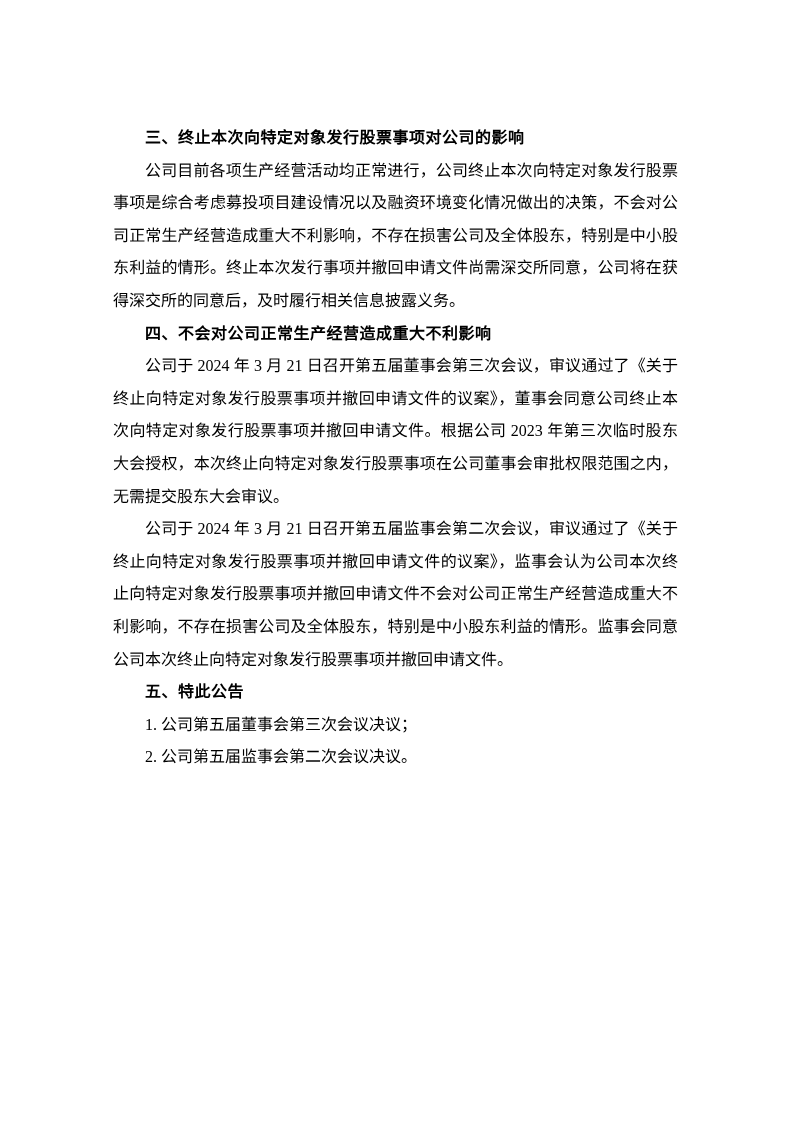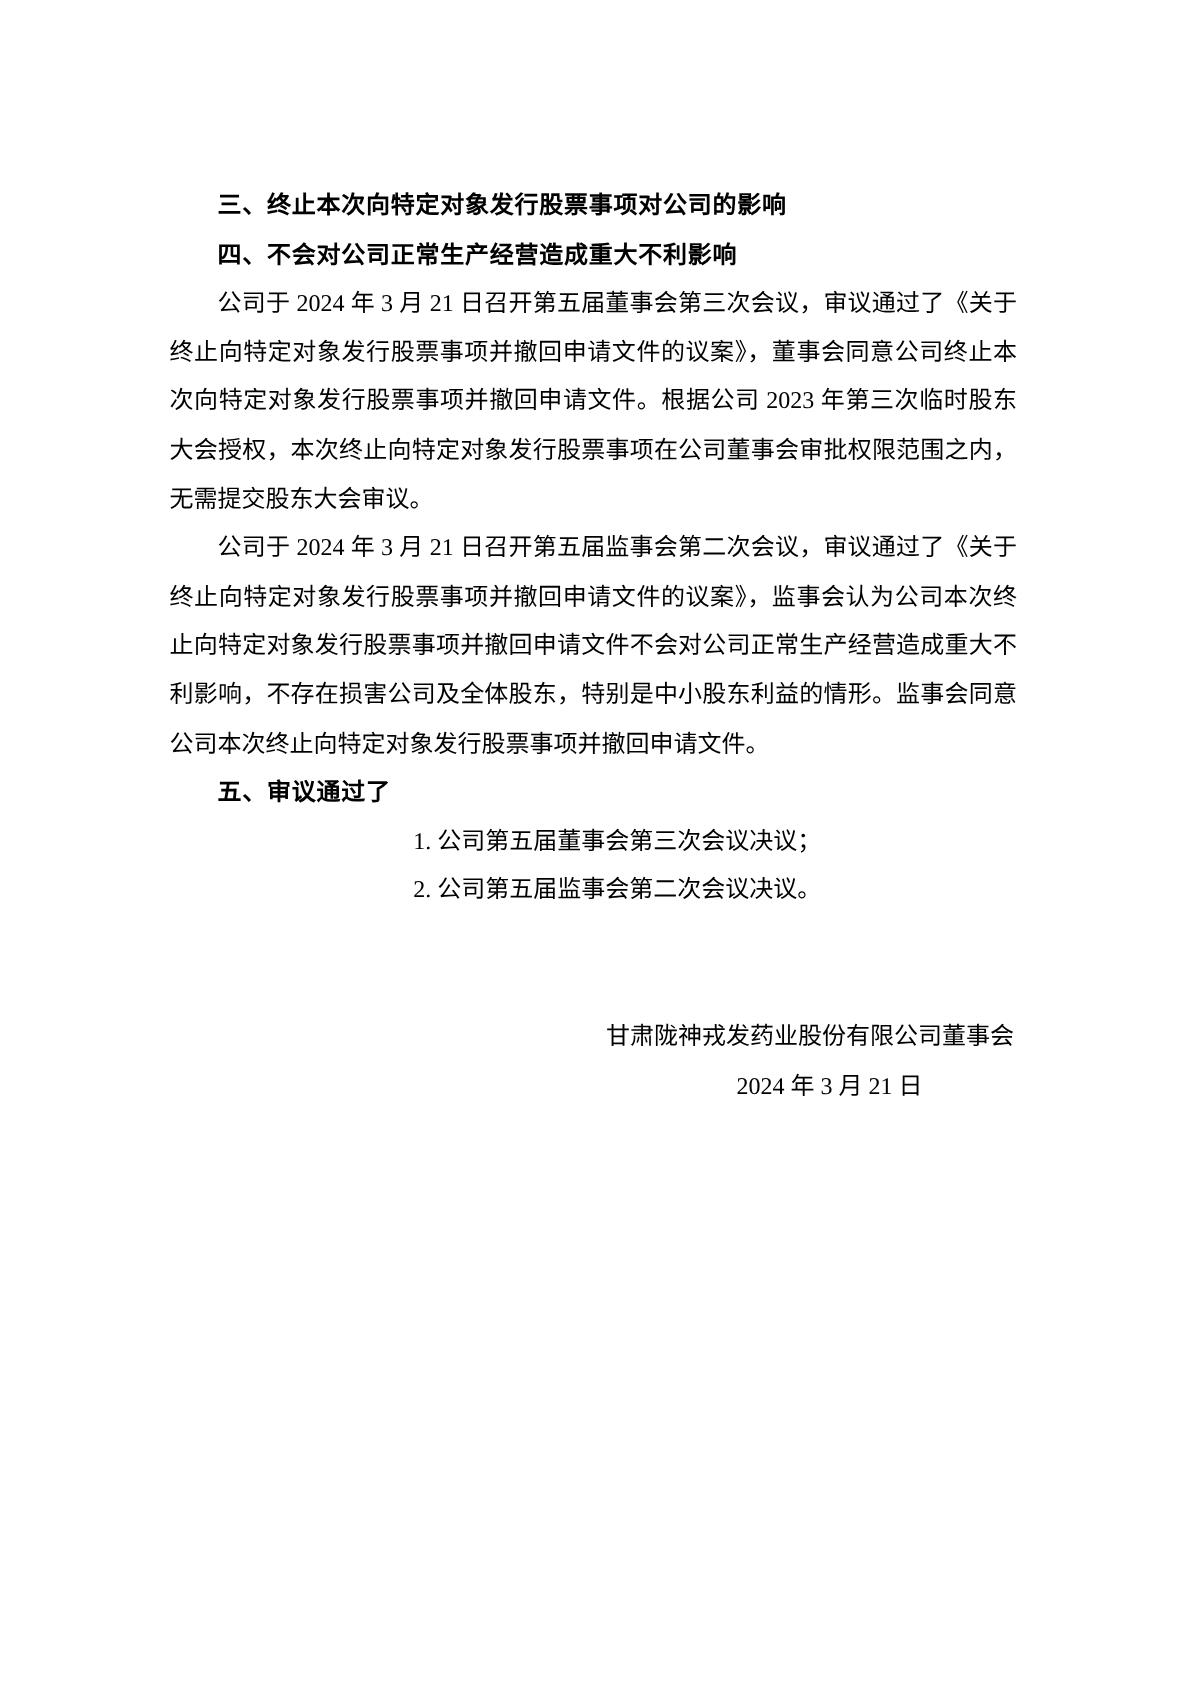--- a/index.html
+++ b/index.html
@@ -33,21 +33,21 @@
     text-indent: 2em;
     text-align: left;
     letter-spacing: 0.5px;
   }
   .content p {
     margin: 0;
     text-indent: 2em;
     text-align: justify;
   }
   .content p.item {
-    text-align: center;
+    text-align: left;
   }
   .closing {
     margin-top: 32.6px;
     text-align: left;
   }
   .signature {
     margin-top: 65.2px;
   }
   .signature p {
     text-indent: 0;
@@ -62,35 +62,32 @@
   }
 </style>
 </head>
 <body>
 
 <div class="page">
   <div class="content">
 
     <h2>三、终止本次向特定对象发行股票事项对公司的影响</h2>
 
+    <p>公司目前各项生产经营活动均正常进行，公司终止本次向特定对象发行股票事项是综合考虑募投项目建设情况以及融资环境变化情况做出的决策，不会对公司正常生产经营造成重大不利影响，不存在损害公司及全体股东，特别是中小股东利益的情形。终止本次发行事项并撤回申请文件尚需深交所同意，公司将在获得深交所的同意后，及时履行相关信息披露义务。</p>
 
     <h2>四、不会对公司正常生产经营造成重大不利影响</h2>
 
 
     <p>公司于 2024 年 3 月 21 日召开第五届董事会第三次会议，审议通过了《关于终止向特定对象发行股票事项并撤回申请文件的议案》，董事会同意公司终止本次向特定对象发行股票事项并撤回申请文件。根据公司 2023 年第三次临时股东大会授权，本次终止向特定对象发行股票事项在公司董事会审批权限范围之内，无需提交股东大会审议。</p>
 
 
     <p>公司于 2024 年 3 月 21 日召开第五届监事会第二次会议，审议通过了《关于终止向特定对象发行股票事项并撤回申请文件的议案》，监事会认为公司本次终止向特定对象发行股票事项并撤回申请文件不会对公司正常生产经营造成重大不利影响，不存在损害公司及全体股东，特别是中小股东利益的情形。监事会同意公司本次终止向特定对象发行股票事项并撤回申请文件。</p>
 
-    <h2>五、审议通过了</h2>
+    <h2>五、特此公告</h2>
 
     <p class="item">1. 公司第五届董事会第三次会议决议；</p>
 
     <p class="item">2. 公司第五届监事会第二次会议决议。</p>
 
 
-    <div class="signature">
-      <p class="company">甘肃陇神戎发药业股份有限公司董事会</p>
-      <p class="date">2024 年 3 月 21 日</p>
-    </div>
 
   </div>
 </div>
 
 </body></html>

